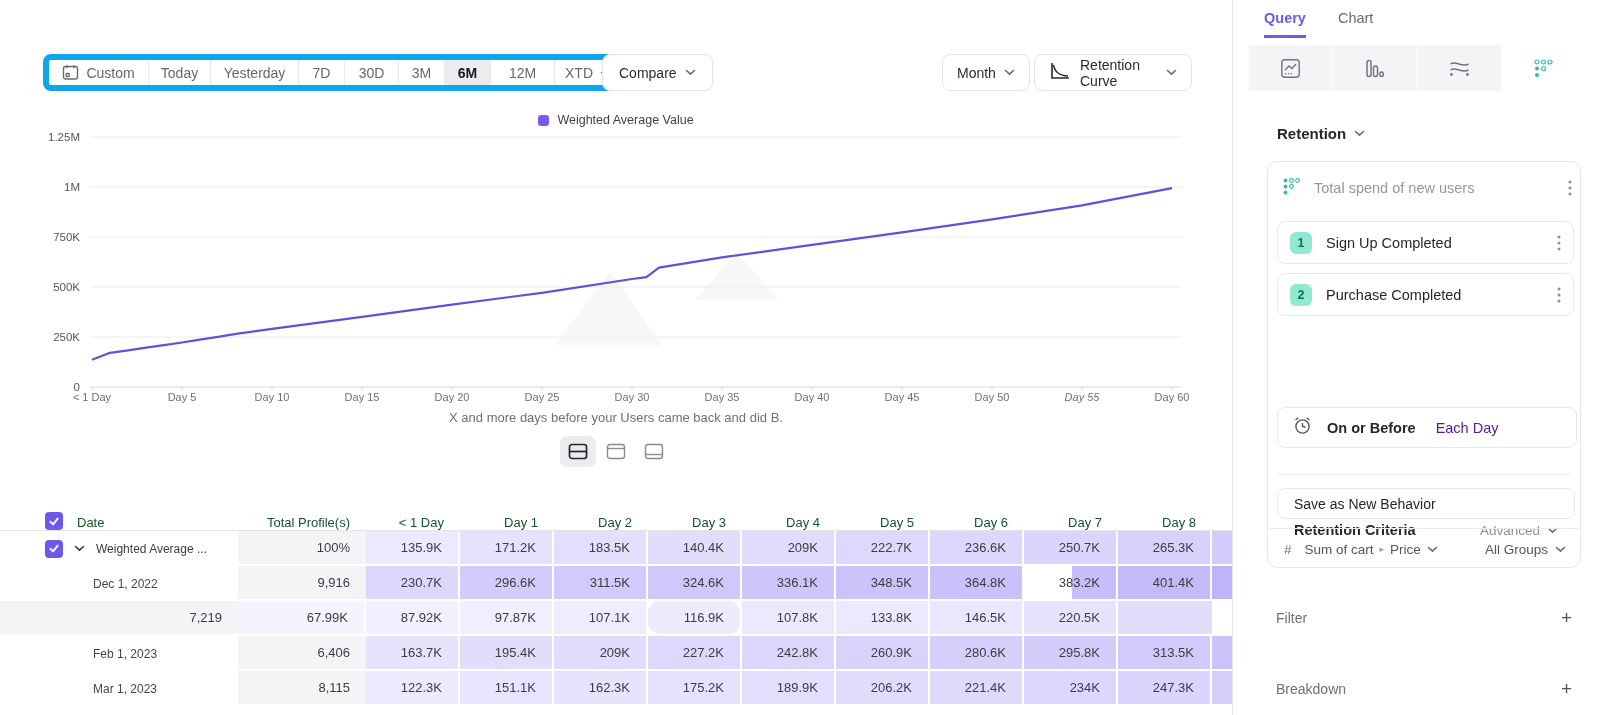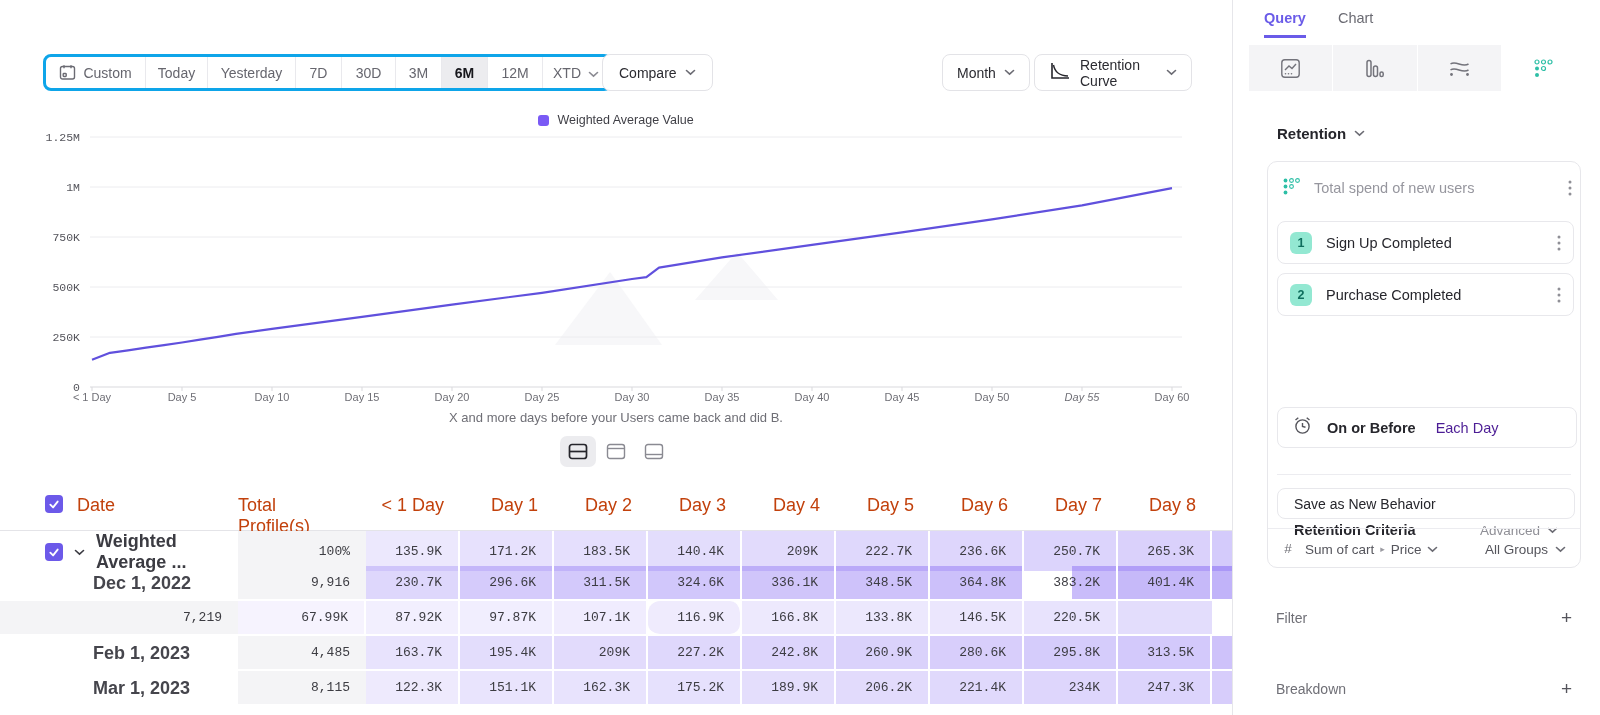--- a/index.html
+++ b/index.html
@@ -1,26 +1,26 @@
 <!DOCTYPE html>
 <html><head>
 <meta charset="utf-8">
 <style>
   * { margin:0; padding:0; box-sizing:border-box; }
   html,body { width:1600px; height:715px; overflow:hidden; background:#fff;
     font-family:"Liberation Sans", sans-serif; color:#26262c; }
-  .mono { font-family:Liberation Mono, monospace; }
+  .mono { font-family:Liberation Sans, sans-serif; }
 
   
   #main { position:absolute; left:0; top:0; width:1232px; height:715px; }
 
   
   #toolbar { position:absolute; left:40px; top:54px; right:40px; height:37px; }
   #ranges { position:absolute; left:3px; top:0; display:flex; height:37px;
-    border:3px solid #0ea5e9; border-radius:8px; overflow:hidden; background:#fff; }
+    border:6px solid #0ea5e9; border-radius:8px; overflow:hidden; background:#fff; }
   .range-btn { display:flex; align-items:center; justify-content:center; gap:7px;
     font-size:14px; color:#66666e; border-right:1px solid #e9e9ed; cursor:pointer; padding:0 4px; }
   .range-btn:last-child { border-right:none; }
   .range-btn.active { background:#ececef; color:#17171c; font-weight:bold; }
   .cal-icon svg, .chev svg { display:block; }
   #compare-btn { position:absolute; left:562px; top:0; height:37px; padding:0 16px;
     display:flex; align-items:center; gap:8px; border:1px solid #e3e3e7; border-radius:8px;
     font-size:14px; color:#2b2b31; cursor:pointer; background:#fff; }
   #month-btn { position:absolute; left:902px; top:0; height:37px; padding:0 14px;
     display:flex; align-items:center; gap:8px; border:1px solid #e3e3e7; border-radius:8px;
@@ -48,24 +48,24 @@
   #layout-toggles { position:absolute; left:0; top:436px; width:1232px; display:flex;
     justify-content:center; gap:2px; }
   .lt-btn { width:36px; height:31px; border-radius:7px; display:flex; align-items:center;
     justify-content:center; cursor:pointer; color:#8a8a92; }
   .lt-btn.active { background:#ececef; color:#26262c; }
 
   
   #table { position:absolute; left:0; top:495px; width:1232px; }
   .trow { display:grid; grid-template-columns:238px 128px repeat(9,94px) 20px; height:35px; }
   #thead { height:36px; border-bottom:1px solid #e4e4e8; }
-  .hcell { display:flex; align-items:flex-start; justify-content:flex-end; padding-right:16px;
-    font-size:18px; color:#c2410c; }
+  .hcell { display:flex; align-items:flex-end; justify-content:flex-end; padding-right:16px;
+    font-size:13px; color:#14532d; }
   .hcell.first { justify-content:flex-start; padding-left:45px; gap:14px; }
-  .dcell { display:flex; align-items:center; font-size:18px; color:#45454c; padding-left:93px;font-weight:bold; }
+  .dcell { display:flex; align-items:center; font-size:12px; color:#45454c; padding-left:93px; }
   .dcell.agg { padding-left:45px; gap:11px; color:#3b3b42; }
   .pcell { display:flex; align-items:center; justify-content:flex-end; padding-right:16px;
     background:#f4f4f6; border-bottom:2px solid #fff; font-size:13px; color:#3c3c42; }
   .vcell { display:flex; align-items:center; justify-content:flex-end; padding-right:16px;
     border-right:2px solid #fff; border-bottom:2px solid #fff; font-size:13px; color:#3c3c42; }
   .scell { border-bottom:2px solid #fff; }
   .checkbox { width:18px; height:18px; border-radius:4px; background:#6c59e9; display:flex;
     align-items:center; justify-content:center; flex:none; cursor:pointer; }
   .row-chev { color:#3b3b42; display:flex; cursor:pointer; }
 
@@ -147,21 +147,21 @@
         </div>
         <div class="range-btn" style="width: 54px;">
           <span>30D</span>
         </div>
         <div class="range-btn" style="width: 46px;">
           <span>3M</span>
         </div>
         <div class="range-btn active" style="width: 46px;">
           <span>6M</span>
         </div>
-        <div class="range-btn" style="width: 55px;">
+        <div class="range-btn" style="width: 64px;">
           <span>12M</span>
         </div>
         <div class="range-btn" style="width: 66px;">
           <span>XTD</span>
           <span><svg width="11" height="7" viewBox="0 0 11 7" fill="none" stroke="#8a8a92" stroke-width="1.6" stroke-linecap="round">
               <polyline points="1.5,1.5 5.5,5.2 9.5,1.5"></polyline>
             </svg></span>
         </div>
       </div>
     <div id="compare-btn">
@@ -356,31 +356,31 @@
           <div class="vcell mono" style="background: rgba(121, 90, 242, 0.424);">401.4K</div>
           <div class="scell" style="background: rgba(121, 90, 242, 0.463);"></div>
         </div>
         <div class="trow">
           <div class="pcell mono">7,219</div>
           <div class="vcell mono" style="background: rgba(121, 90, 242, 0.07);">67.99K</div>
           <div class="vcell mono" style="background: rgba(121, 90, 242, 0.094);">87.92K</div>
           <div class="vcell mono" style="background: rgba(121, 90, 242, 0.1);">97.87K</div>
           <div class="vcell mono" style="background: rgba(121, 90, 242, 0.114);">107.1K</div>
           <div class="vcell mono" style="background: rgba(121, 90, 242, 0.12); border-radius: 12px;">116.9K</div>
-          <div class="vcell mono" style="background: rgba(121, 90, 242, 0.133);">166.8K</div>
+          <div class="vcell mono" style="background: rgba(121, 90, 242, 0.133);">107.8K</div>
           <div class="vcell mono" style="background: rgba(121, 90, 242, 0.14);">133.8K</div>
           <div class="vcell mono" style="background: rgba(121, 90, 242, 0.153);">146.5K</div>
           <div class="vcell mono" style="background: rgba(121, 90, 242, 0.17);">220.5K</div>
           <div class="scell" style="background: rgba(121, 90, 242, 0.208);"></div>
         </div>
         <div class="trow">
           <div class="dcell">
             <span>Feb 1, 2023</span>
           </div>
-          <div class="pcell mono">4,485</div>
+          <div class="pcell mono">6,406</div>
           <div class="vcell mono" style="background: rgba(121, 90, 242, 0.173);">163.7K</div>
           <div class="vcell mono" style="background: rgba(121, 90, 242, 0.208);">195.4K</div>
           <div class="vcell mono" style="background: rgba(121, 90, 242, 0.22);">209K</div>
           <div class="vcell mono" style="background: rgba(121, 90, 242, 0.24);">227.2K</div>
           <div class="vcell mono" style="background: rgba(121, 90, 242, 0.255);">242.8K</div>
           <div class="vcell mono" style="background: rgba(121, 90, 242, 0.275);">260.9K</div>
           <div class="vcell mono" style="background: rgba(121, 90, 242, 0.294);">280.6K</div>
           <div class="vcell mono" style="background: rgba(121, 90, 242, 0.31);">295.8K</div>
           <div class="vcell mono" style="background: rgba(121, 90, 242, 0.33);">313.5K</div>
           <div class="scell" style="background: rgba(121, 90, 242, 0.37);"></div>

